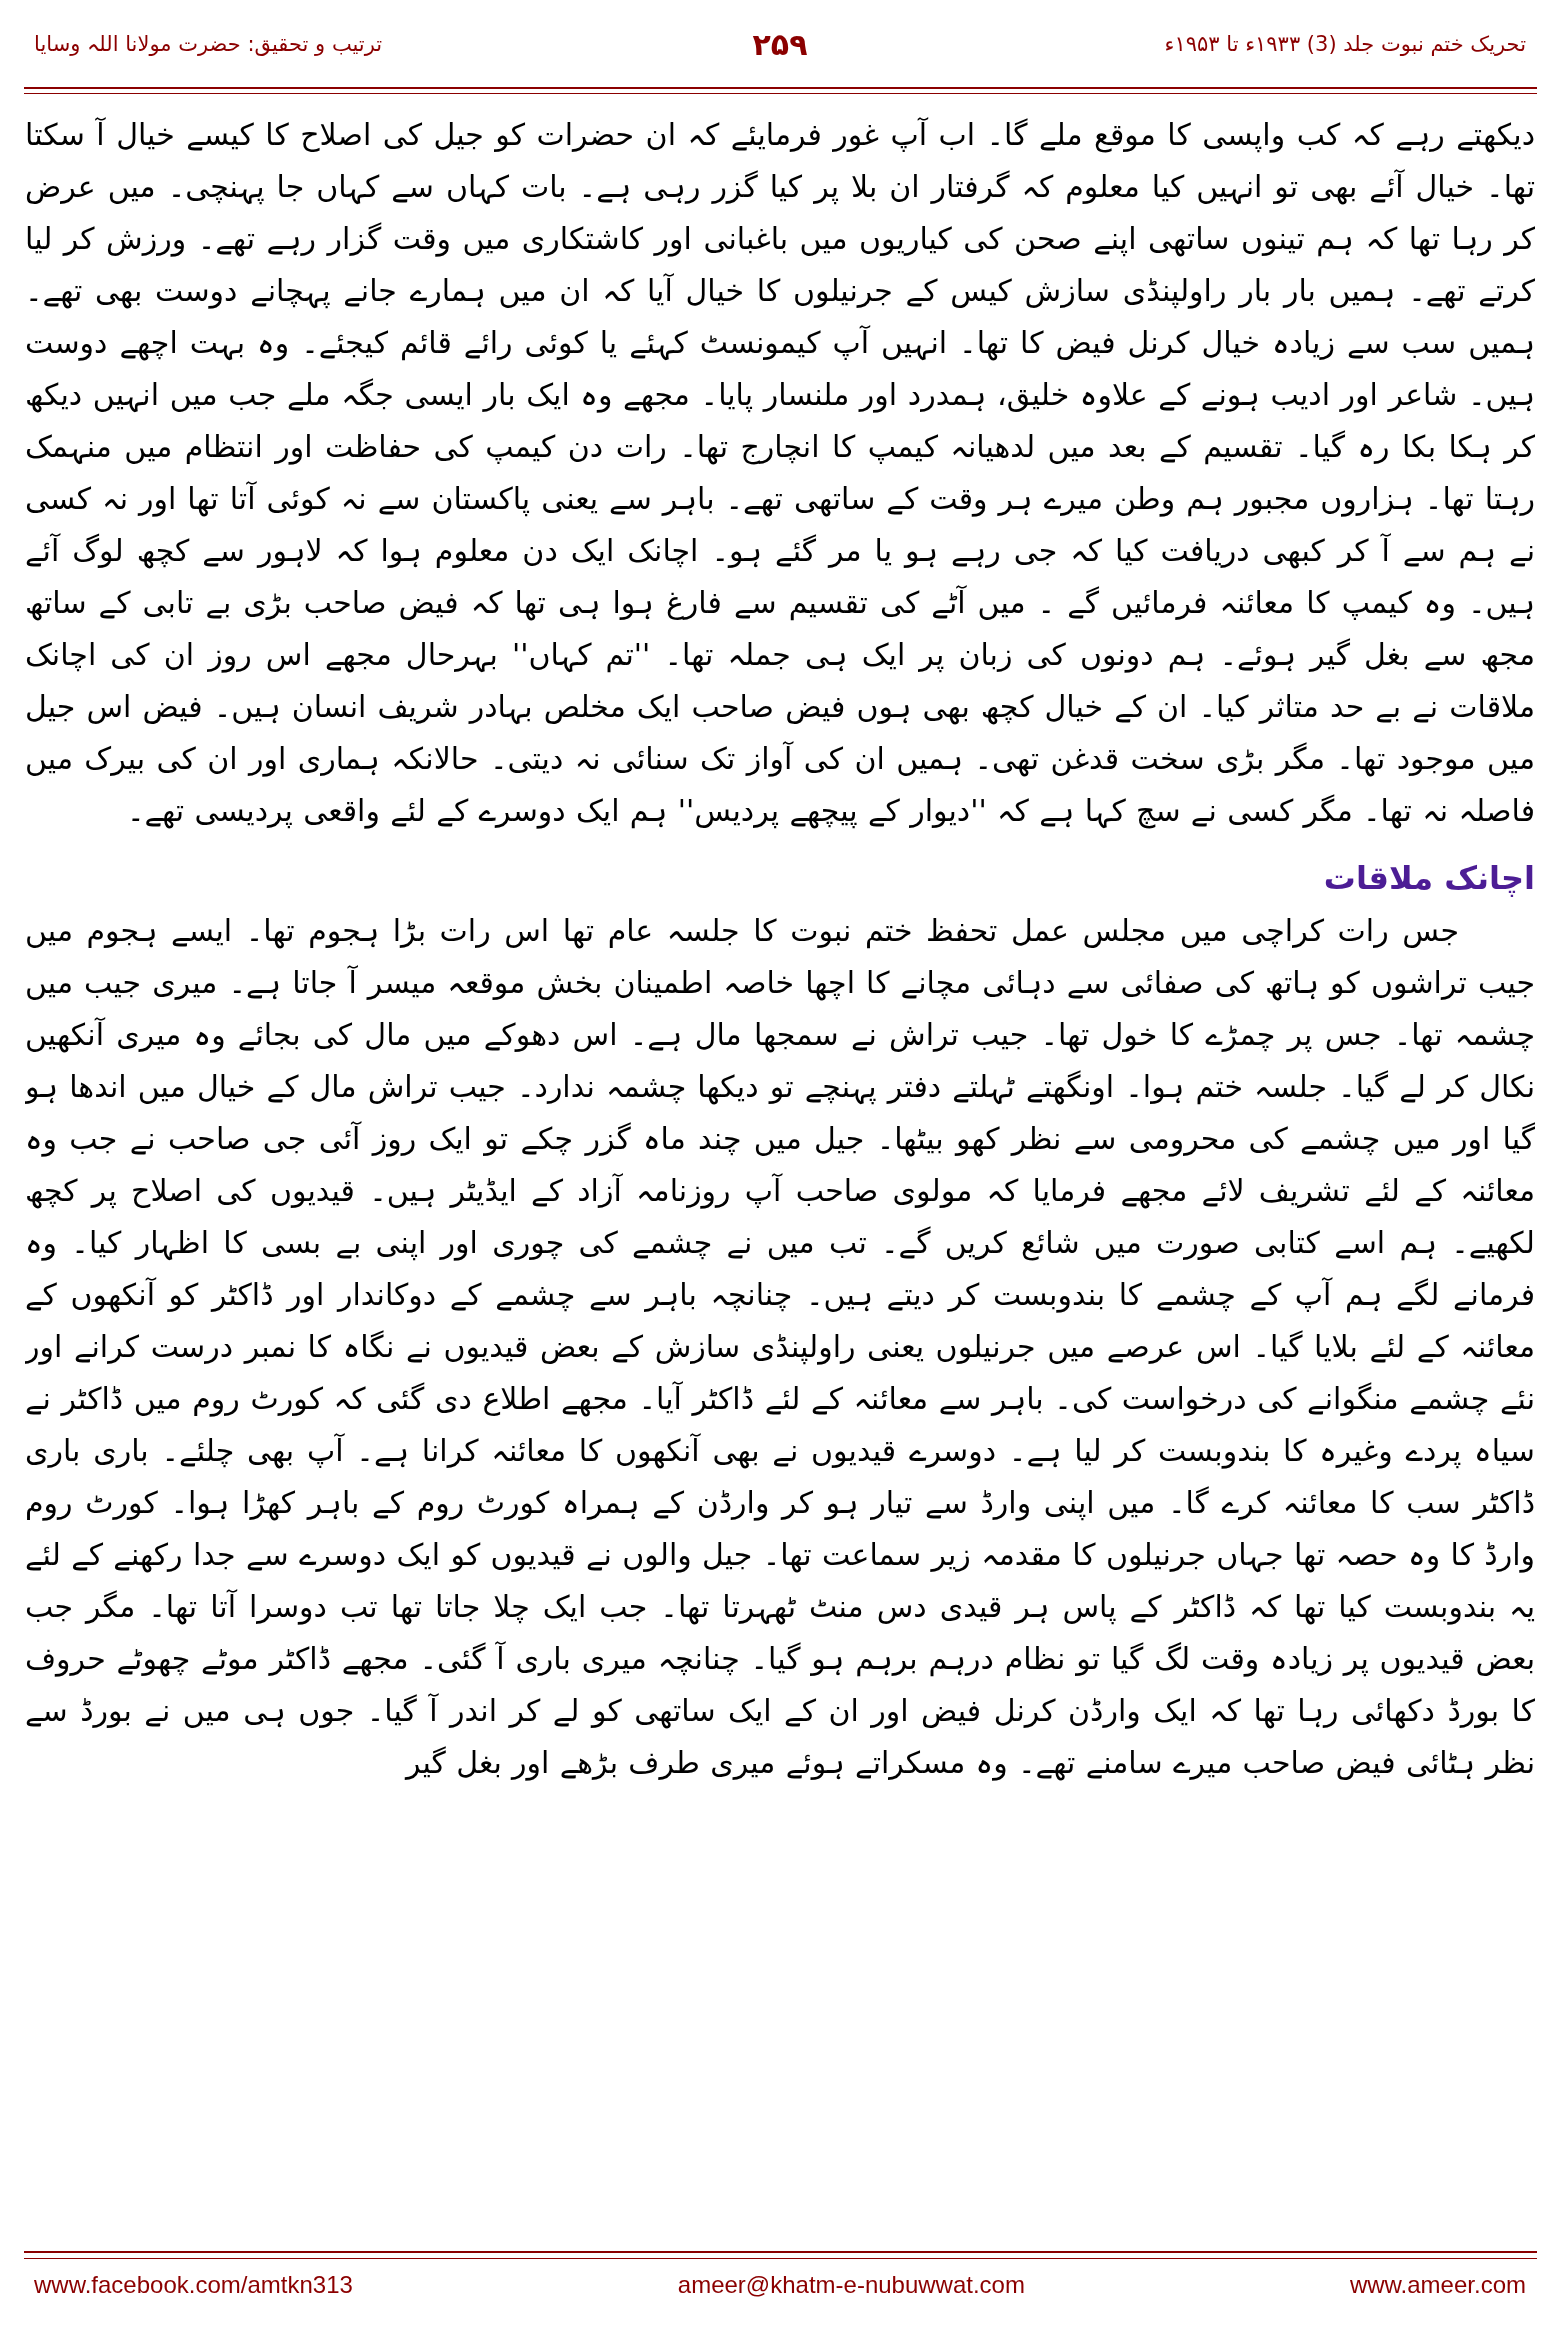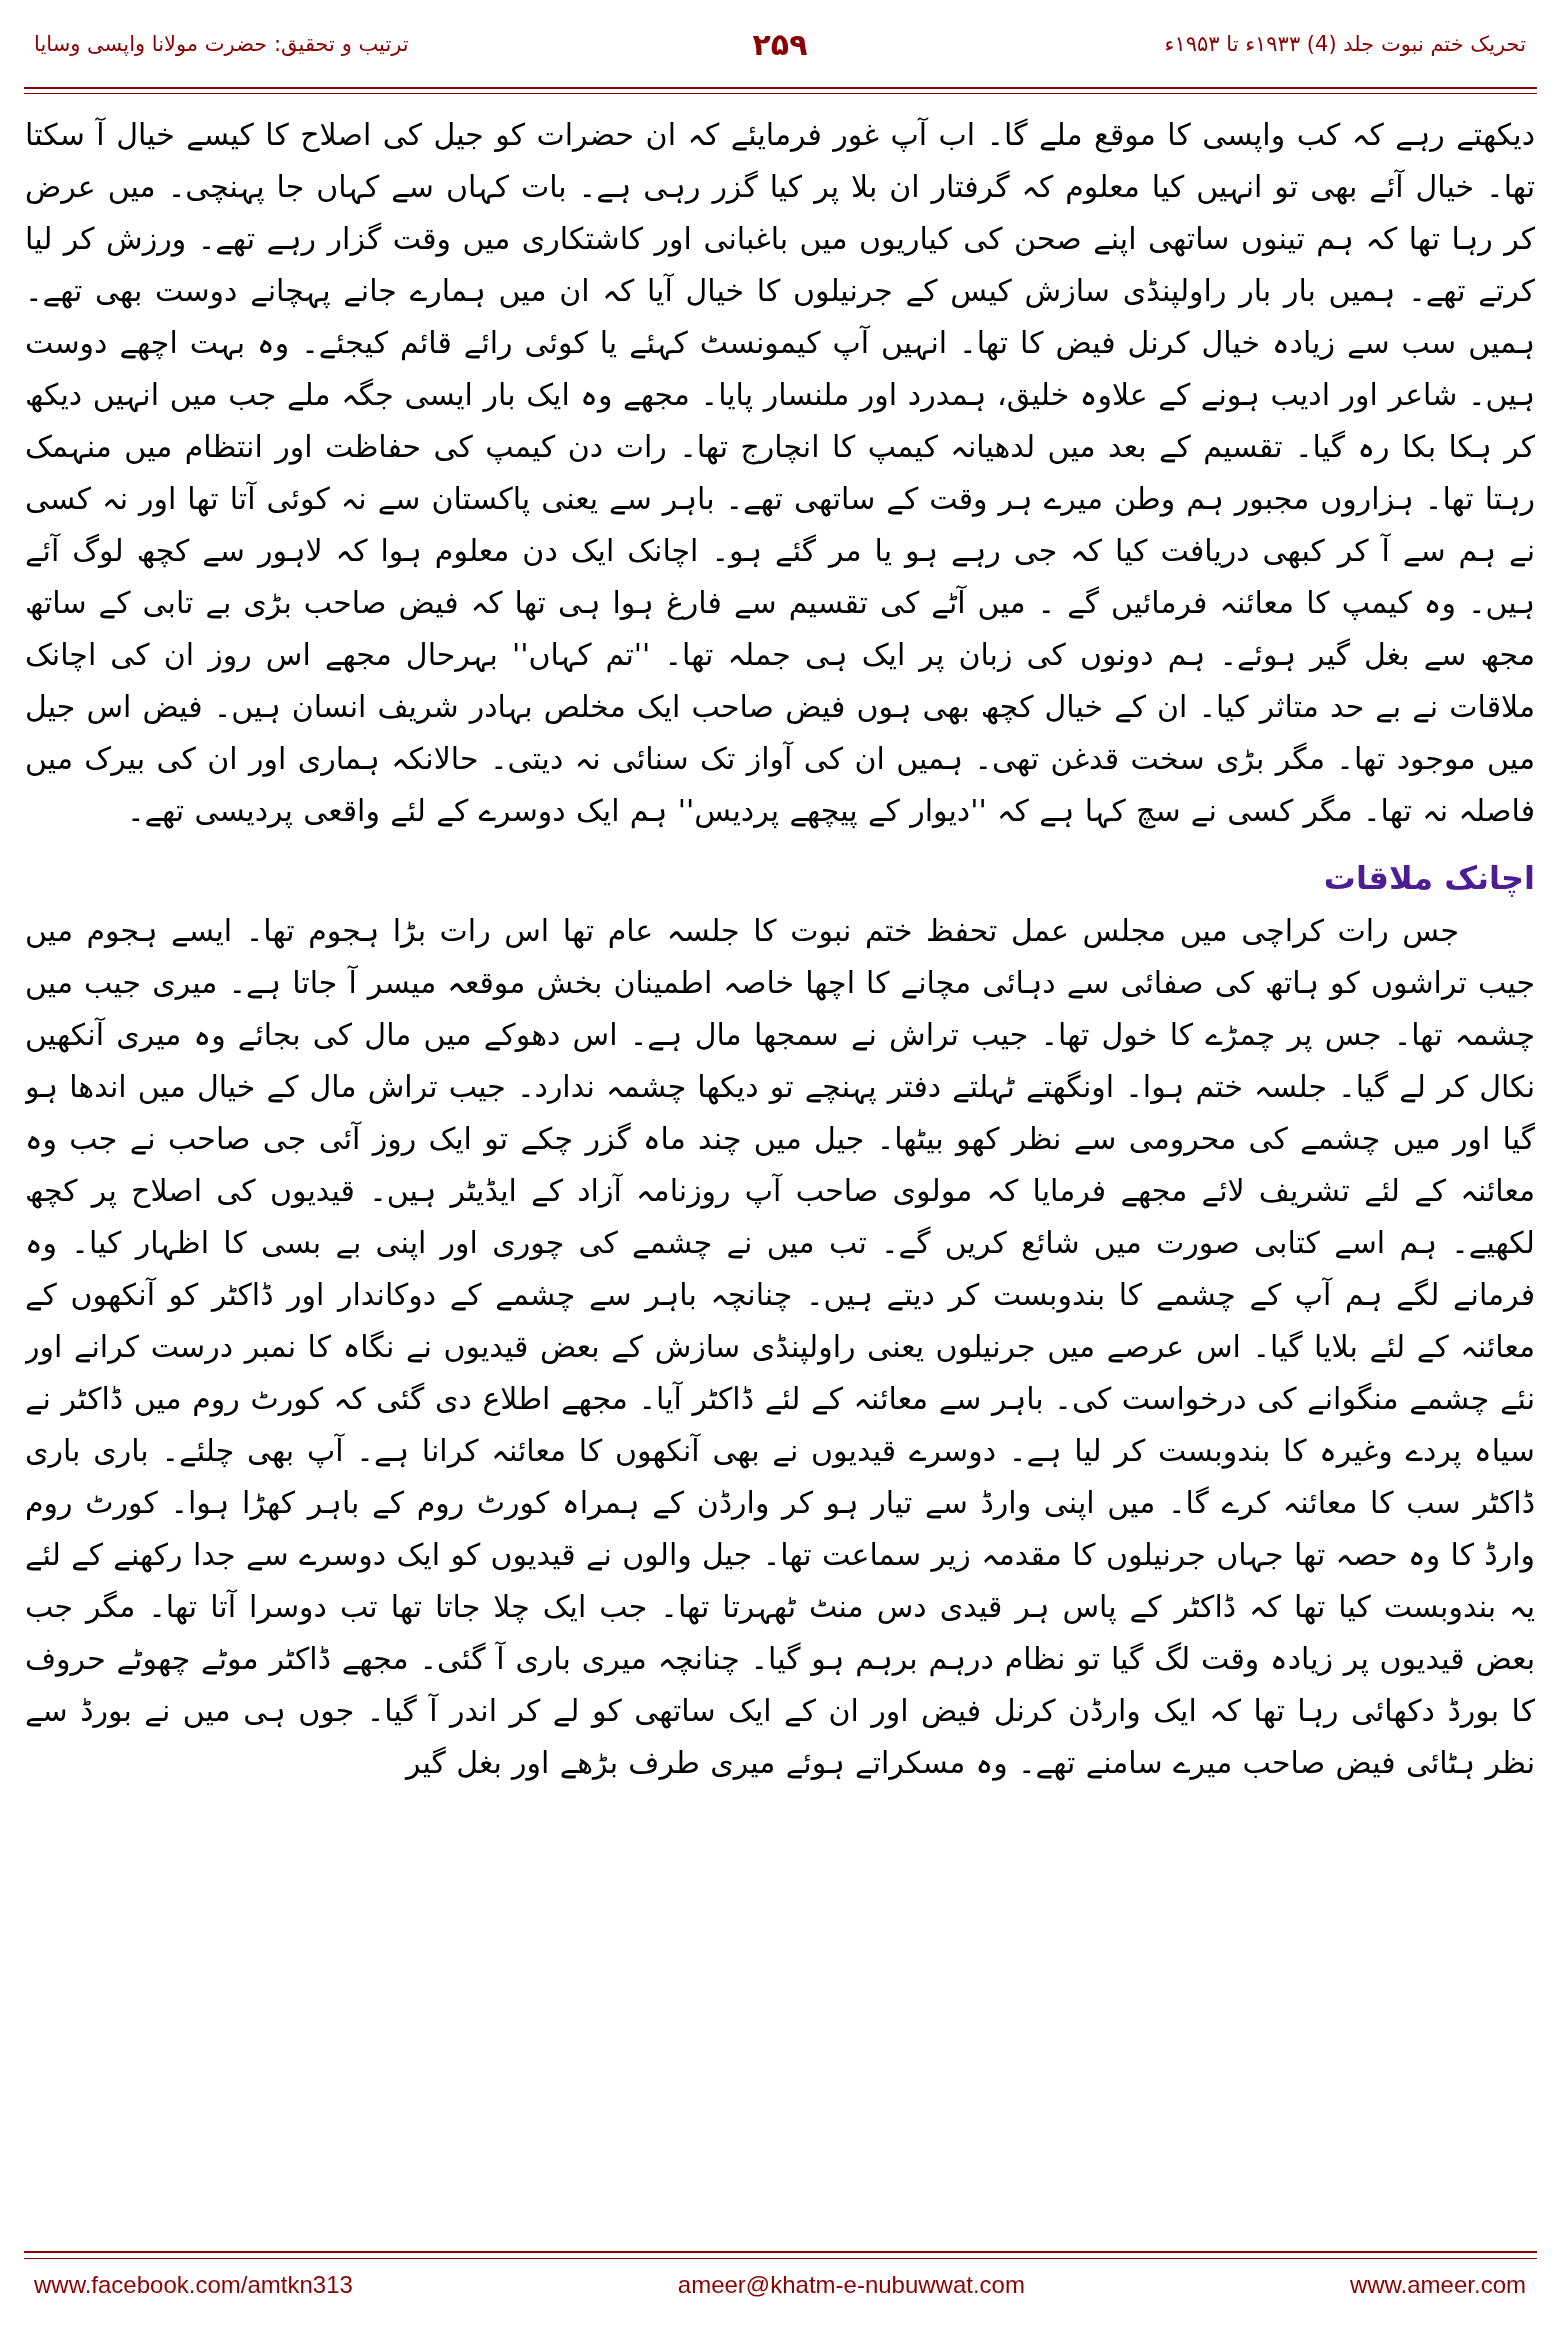--- a/index.html
+++ b/index.html
@@ -139,22 +139,22 @@
   .footer .f-left  { flex: 0 0 auto; }
   .footer .f-mid   { flex: 0 0 auto; }
   .footer .f-right { flex: 0 0 auto; }
 </style>
 </head>
 <body>
 
 <div class="page">
 
   <div class="header">
-    <div class="header-right">تحریک ختم نبوت جلد (4)  ۱۹۳۳ء تا ۱۹۵۳ء</div>
-    <div class="header-left">ترتیب و تحقیق: حضرت مولانا واپسی وسایا</div>
+    <div class="header-right">تحریک ختم نبوت جلد (3)  ۱۹۳۳ء تا ۱۹۵۳ء</div>
+    <div class="header-left">ترتیب و تحقیق: حضرت مولانا اللہ وسایا</div>
   </div>
   <div class="header-center" style="top:22px;">۲۵۹</div>
 
   <div class="header-rule"></div>
   <div class="header-rule2"></div>
 
   <div class="body">
     <p class="para">دیکھتے رہے کہ کب واپسی کا موقع ملے گا۔ اب آپ غور فرمایئے کہ ان حضرات کو جیل کی اصلاح کا کیسے خیال آ سکتا تھا۔ خیال آئے بھی تو انہیں کیا معلوم کہ گرفتار ان بلا پر کیا گزر رہی ہے۔ بات کہاں سے کہاں جا پہنچی۔ میں عرض کر رہا تھا کہ ہم تینوں ساتھی اپنے صحن کی کیاریوں میں باغبانی اور کاشتکاری میں وقت گزار رہے تھے۔ ورزش کر لیا کرتے تھے۔ ہمیں بار بار راولپنڈی سازش کیس کے جرنیلوں کا خیال آیا کہ ان میں ہمارے جانے پہچانے دوست بھی تھے۔ ہمیں سب سے زیادہ خیال کرنل فیض کا تھا۔ انہیں آپ کیمونسٹ کہئے یا کوئی رائے قائم کیجئے۔ وہ بہت اچھے دوست ہیں۔ شاعر اور ادیب ہونے کے علاوہ خلیق، ہمدرد اور ملنسار پایا۔ مجھے وہ ایک بار ایسی جگہ ملے جب میں انہیں دیکھ کر ہکا بکا رہ گیا۔ تقسیم کے بعد میں لدھیانہ کیمپ کا انچارج تھا۔ رات دن کیمپ کی حفاظت اور انتظام میں منہمک رہتا تھا۔ ہزاروں مجبور ہم وطن میرے ہر وقت کے ساتھی تھے۔ باہر سے یعنی پاکستان سے نہ کوئی آتا تھا اور نہ کسی نے ہم سے آ کر کبھی دریافت کیا کہ جی رہے ہو یا مر گئے ہو۔ اچانک ایک دن معلوم ہوا کہ لاہور سے کچھ لوگ آئے ہیں۔ وہ کیمپ کا معائنہ فرمائیں گے ۔ میں آٹے کی تقسیم سے فارغ ہوا ہی تھا کہ فیض صاحب بڑی بے تابی کے ساتھ مجھ سے بغل گیر ہوئے۔ ہم دونوں کی زبان پر ایک ہی جملہ تھا۔ ''تم کہاں'' بہرحال مجھے اس روز ان کی اچانک ملاقات نے بے حد متاثر کیا۔ ان کے خیال کچھ بھی ہوں فیض صاحب ایک مخلص بہادر شریف انسان ہیں۔ فیض اس جیل میں موجود تھا۔ مگر بڑی سخت قدغن تھی۔ ہمیں ان کی آواز تک سنائی نہ دیتی۔ حالانکہ ہماری اور ان کی بیرک میں فاصلہ نہ تھا۔ مگر کسی نے سچ کہا ہے کہ ''دیوار کے پیچھے پردیس'' ہم ایک دوسرے کے لئے واقعی پردیسی  تھے۔</p>
 
     <h2 class="section-heading">اچانک ملاقات</h2>

